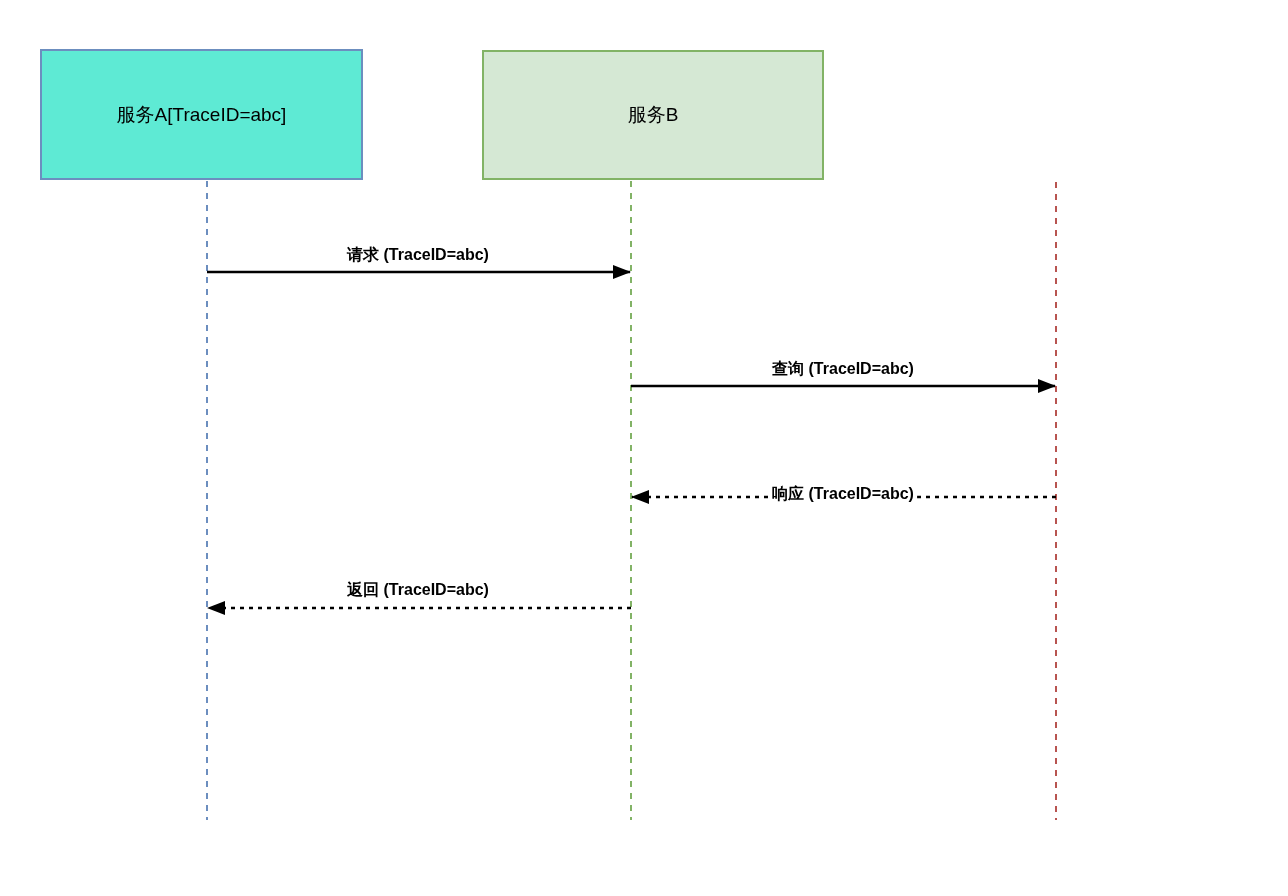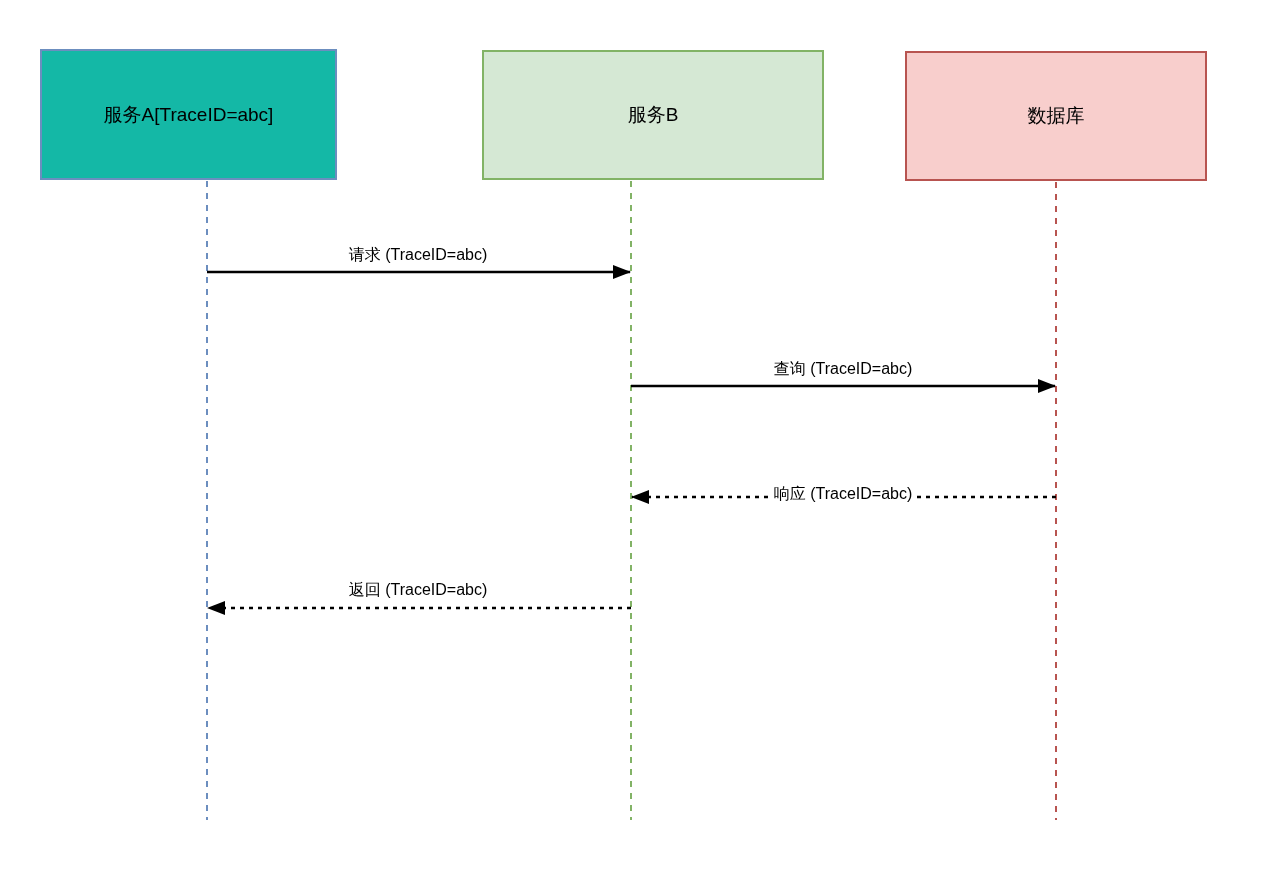--- a/index.html
+++ b/index.html
@@ -20,22 +20,22 @@
     box-sizing: border-box;
     border: 2px solid #000;
     display: flex;
     align-items: center;
     justify-content: center;
     font-size: 19px;
     color: #000000;
     text-align: center;
   }
   .actor-a {
-    left: 40px; top: 49px; width: 297px; height: 131px;
-    background: #14b8a6; border-color: #6c8ebf;
+    left: 40px; top: 49px; width: 323px; height: 131px;
+    background: #5eead4; border-color: #6c8ebf;
   }
   .actor-b {
     left: 482px; top: 50px; width: 342px; height: 130px;
     background: #d5e8d4; border-color: #82b366;
   }
   .actor-db {
     left: 905px; top: 51px; width: 302px; height: 130px;
     background: #f8cecc; border-color: #b85450;
   }
   .svg-layer {
@@ -46,20 +46,21 @@
   }
   .msg-label {
     position: absolute;
     transform: translateX(-50%);
     font-size: 16px;
     line-height: 20px;
     color: #000000;
     white-space: nowrap;
     background: #ffffff;
     padding: 0 3px;
+    font-weight: bold;
   }
   .msg-label-1 { left: 418px; top: 245px; }
   .msg-label-2 { left: 843px; top: 359px; }
   .msg-label-3 { left: 843px; top: 484px; }
   .msg-label-4 { left: 418px; top: 580px; }
 </style>
 </head>
 <body>
 
 <div class="canvas">
@@ -80,22 +81,19 @@
     <line x1="1056" y1="497" x2="632" y2="497" stroke="#000000" stroke-width="2.5" stroke-dasharray="4 5" marker-end="url(#arrowhead)"></line>
     <line x1="631" y1="608" x2="208" y2="608" stroke="#000000" stroke-width="2.5" stroke-dasharray="4 5" marker-end="url(#arrowhead)"></line>
   </svg>
 
   <div class="actor-box actor-a">
     <span>服务A[TraceID=abc]</span>
   </div>
   <div class="actor-box actor-b">
     <span>服务B</span>
   </div>
-  <div class="actor-box actor-db">
-    <span>数据库</span>
-  </div>
 
   <div class="msg-label msg-label-1">请求 (TraceID=abc)</div>
   <div class="msg-label msg-label-2">查询 (TraceID=abc)</div>
   <div class="msg-label msg-label-3">响应 (TraceID=abc)</div>
   <div class="msg-label msg-label-4">返回 (TraceID=abc)</div>
 
 </div>
 
 </body></html>

